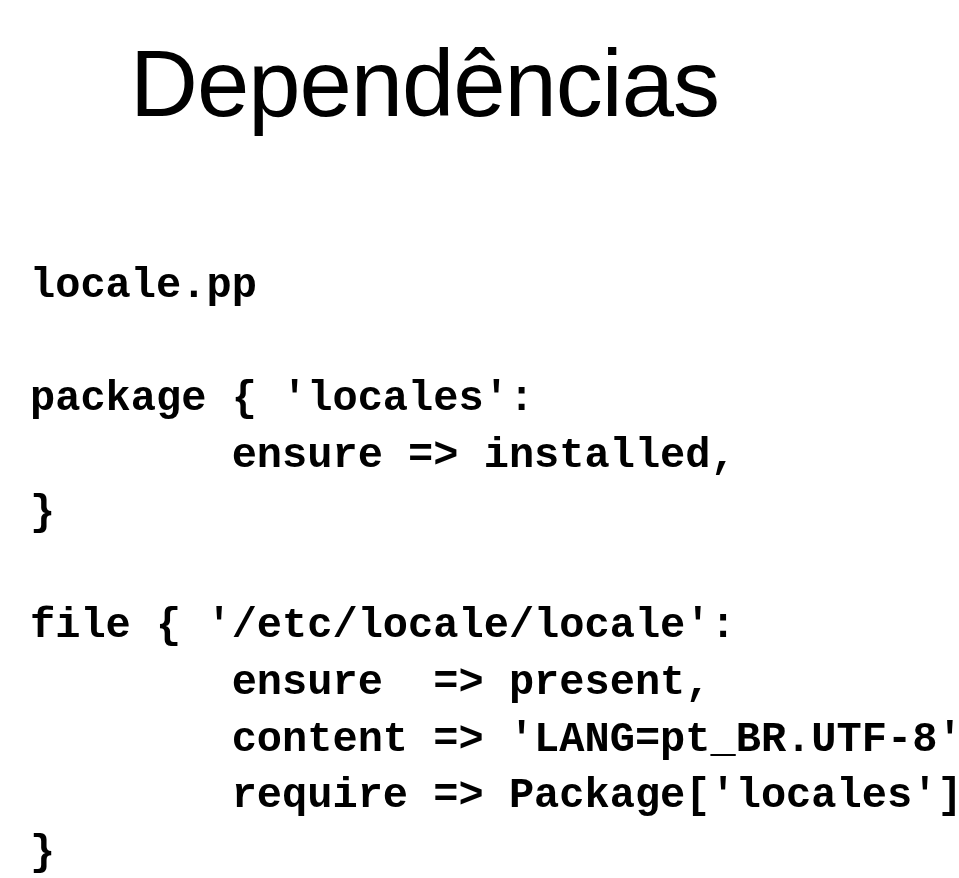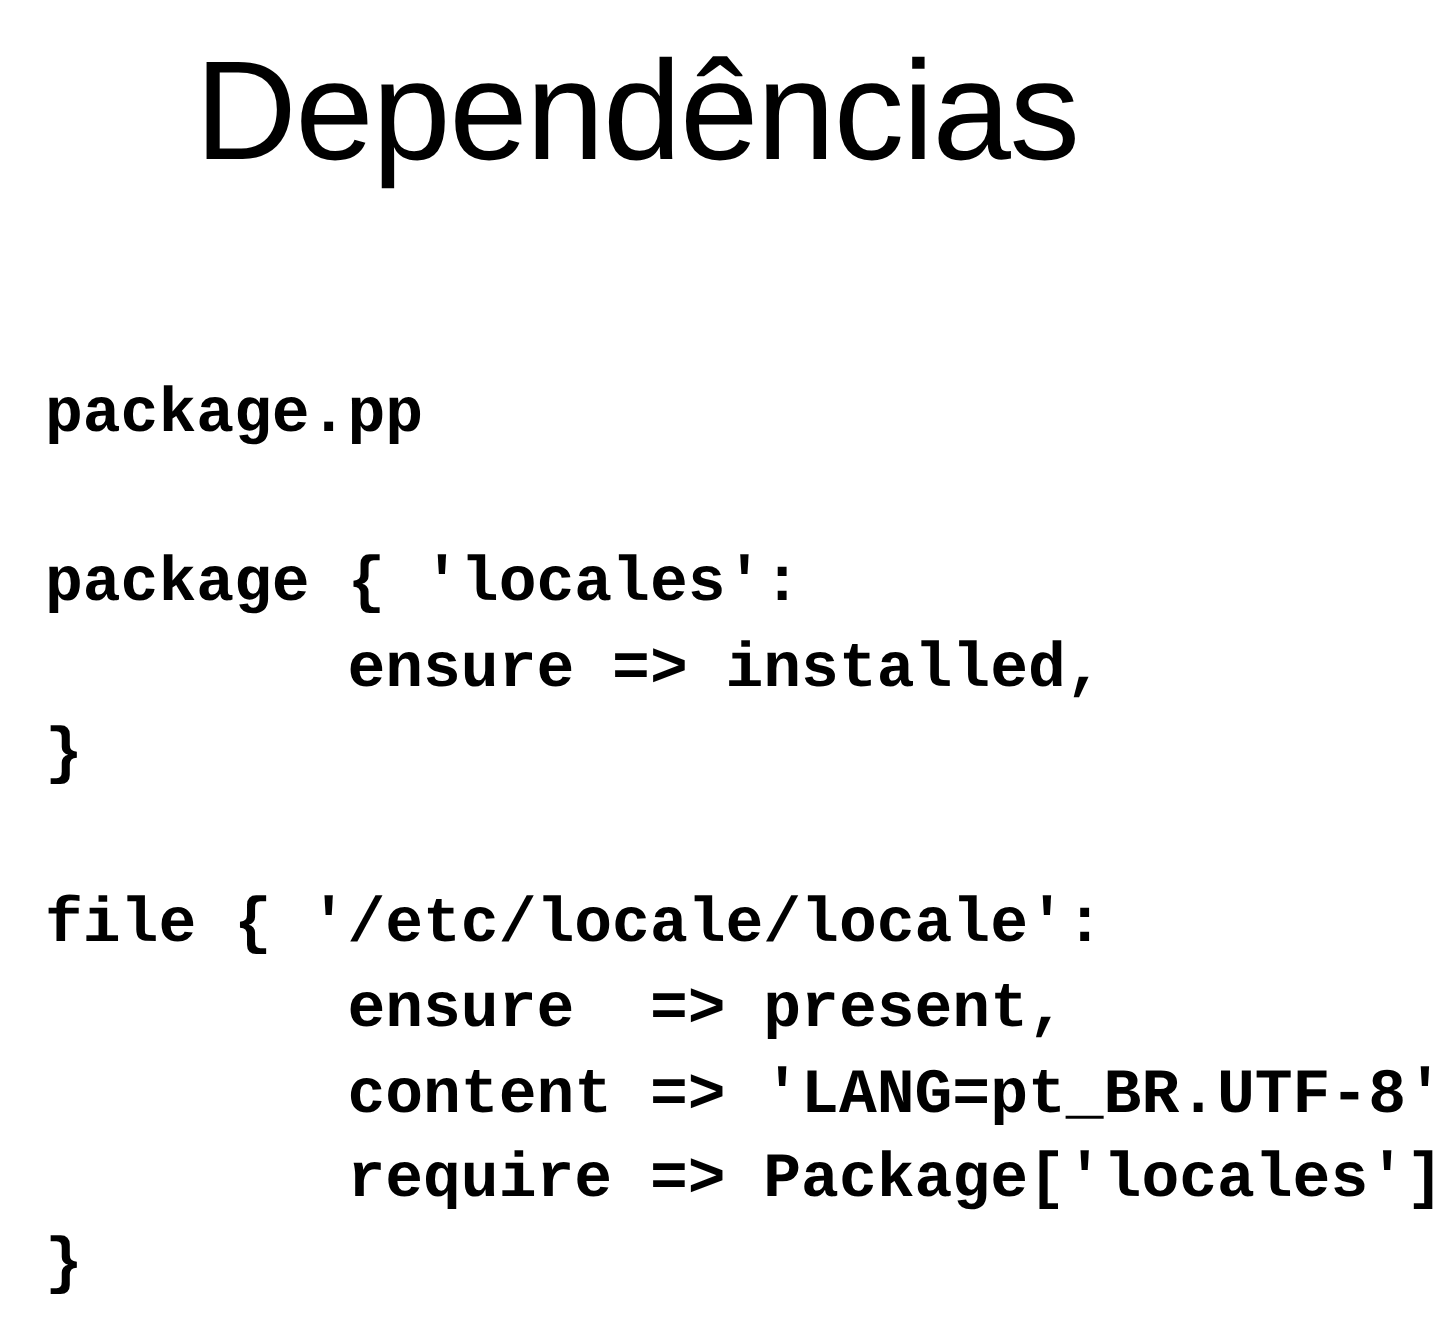--- a/index.html
+++ b/index.html
@@ -13,38 +13,39 @@
       background: #ffffff;
       font-family: Arial, Helvetica, sans-serif;
       padding: 20px 30px;
       overflow: hidden;
     }
     .title {
       font-size: 94px;
       font-weight: normal;
       color: #000000;
       margin-left: 100px;
+      margin-top: 10px;
       letter-spacing: -1px;
     }
     .code-block {
       font-family: 'Courier New', Courier, monospace;
       font-size: 42px;
       font-weight: bold;
       color: #000000;
       margin-top: 120px;
       line-height: 1.35;
       white-space: pre;
     }
   </style>
 </head>
 <body>
 
 <h1 class="title">Dependências</h1>
 
-<div class="code-block"><span>package.pp</span>
+<div class="code-block"><span>locale.pp</span>
 <span></span>
 <span>package { 'locales':</span>
 <span>        ensure =&gt; installed,</span>
 <span>}</span>
 <span></span>
 <span>file { '/etc/locale/locale':</span>
 <span>        ensure  =&gt; present,</span>
 <span>        content =&gt; 'LANG=pt_BR.UTF-8',</span>
 <span>        require =&gt; Package['locales'],</span>
 <span>}</span></div>

